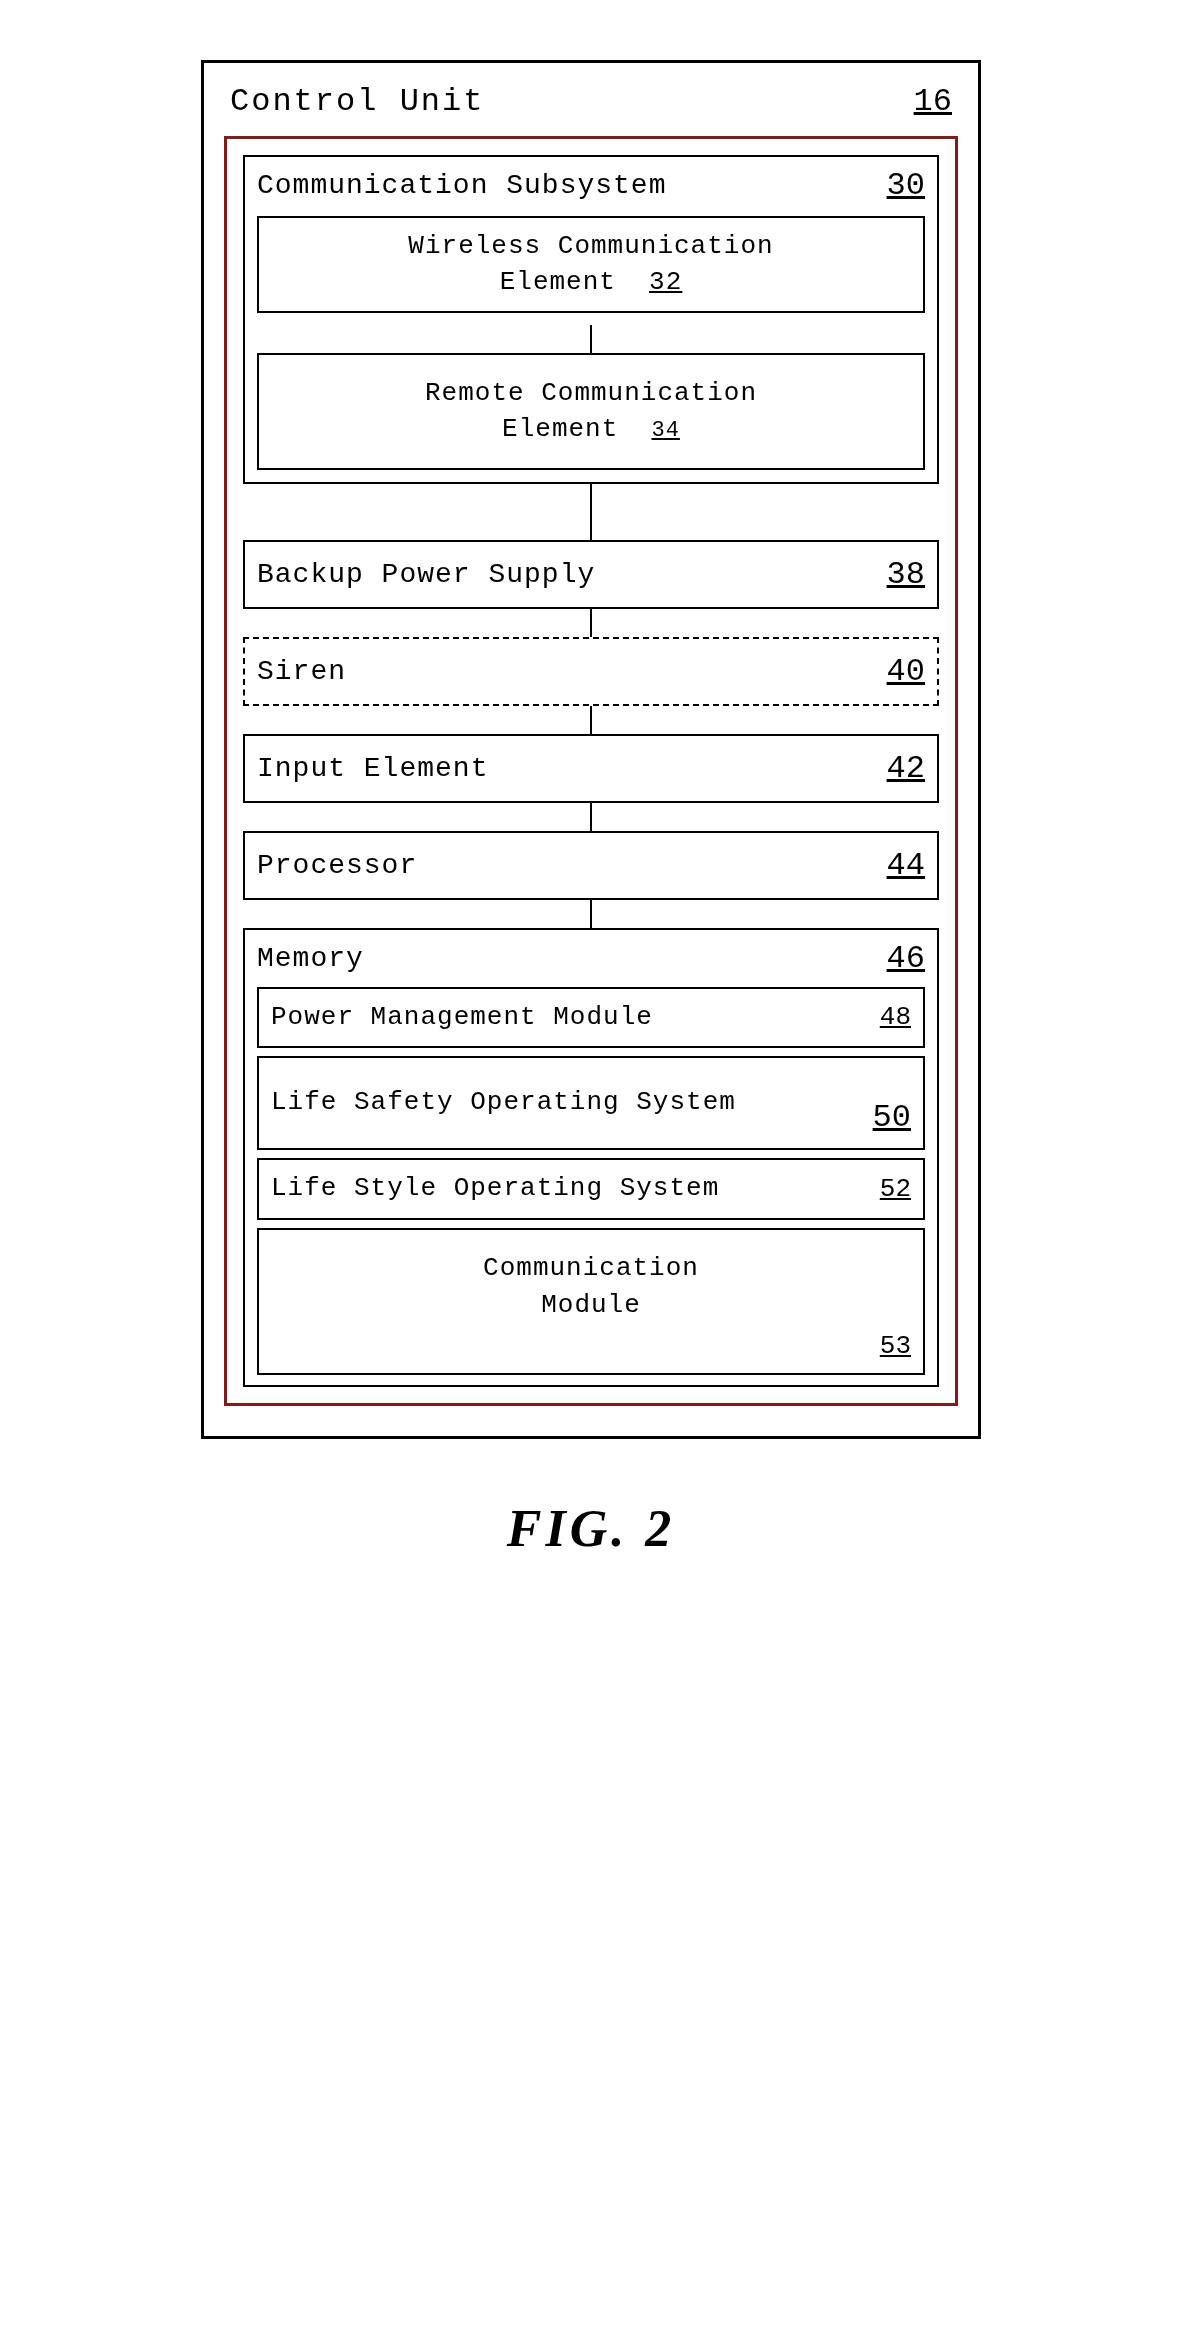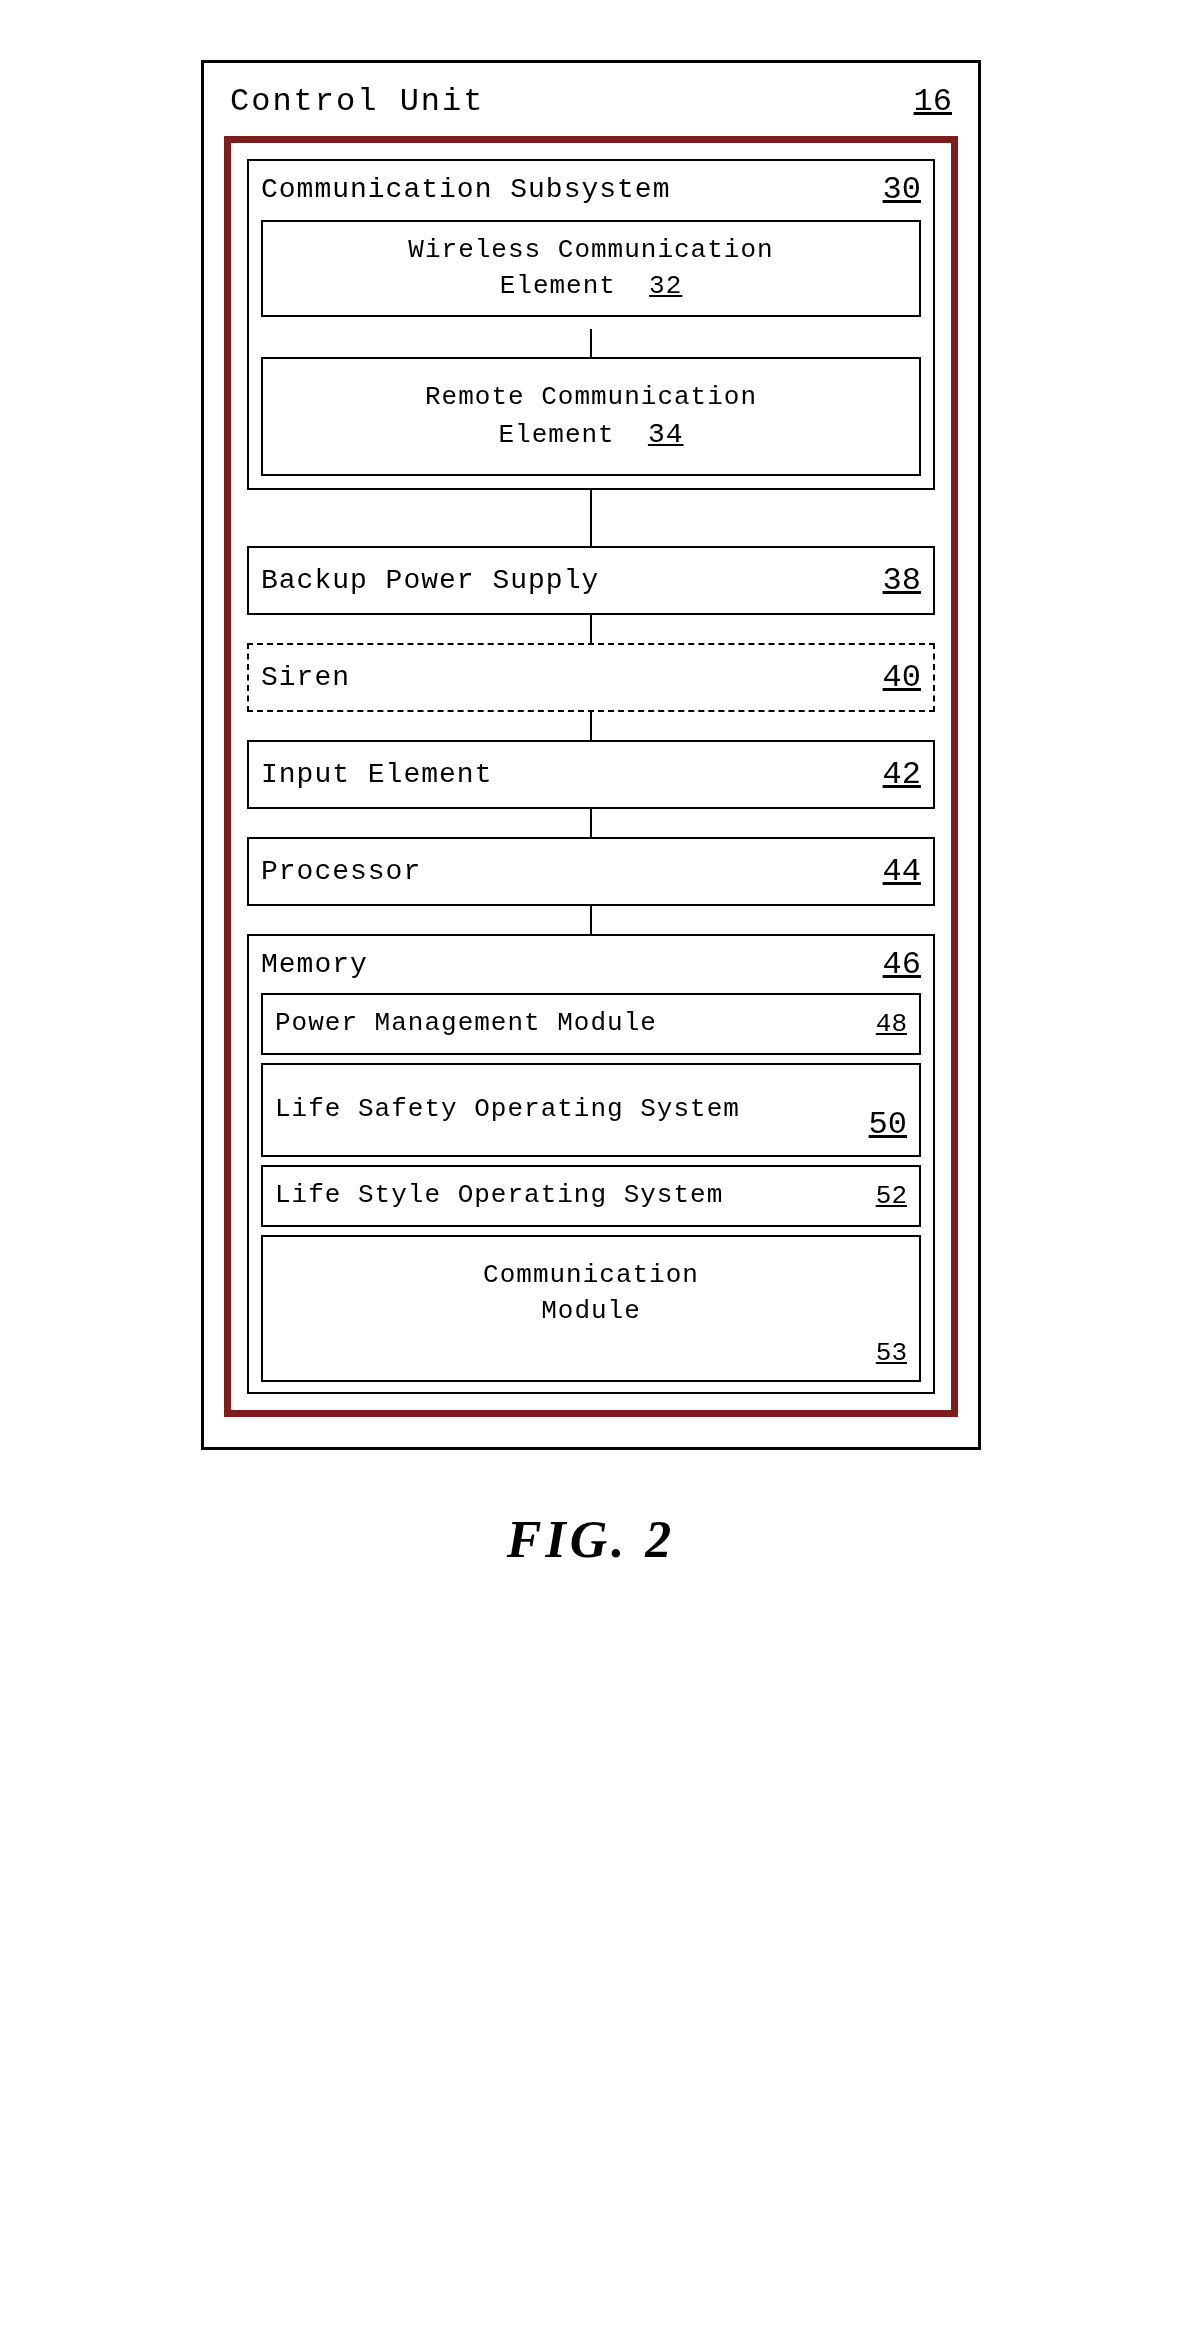--- a/index.html
+++ b/index.html
@@ -51,21 +51,21 @@
       letter-spacing: 2px;
     }
 
     .ref-number {
       font-size: 32px;
       text-decoration: underline;
       font-weight: normal;
     }
 
     .inner-content {
-      border: 7px solid #7f1d1d;
+      border: 3px solid #7f1d1d;
       width: 100%;
       padding: 16px;
       display: flex;
       flex-direction: column;
       gap: 0;
     }
 
     
     .comm-subsystem {
       border: 2px solid #000;
@@ -239,21 +239,21 @@
             <span>Wireless  Communication</span><br>
             <span>Element</span>&nbsp;&nbsp;<span class="ref-number" style="font-size:26px;">32</span>
           </div>
         </div>
 
         <div class="connector"></div>
 
         <div class="remote-element">
           <div class="remote-element-text">
             <span>Remote  Communication</span><br>
-            <span>Element</span>&nbsp;&nbsp;<span class="ref-number" style="font-size:28px;text-align:right;">34</span>
+            <span>Element</span>&nbsp;&nbsp;<span class="ref-number" style="font-size:22px;text-align:right;">34</span>
           </div>
         </div>
       </div>
 
       <div class="connector"></div>
 
 
       <div class="connector"></div>
 
       <div class="std-block">

